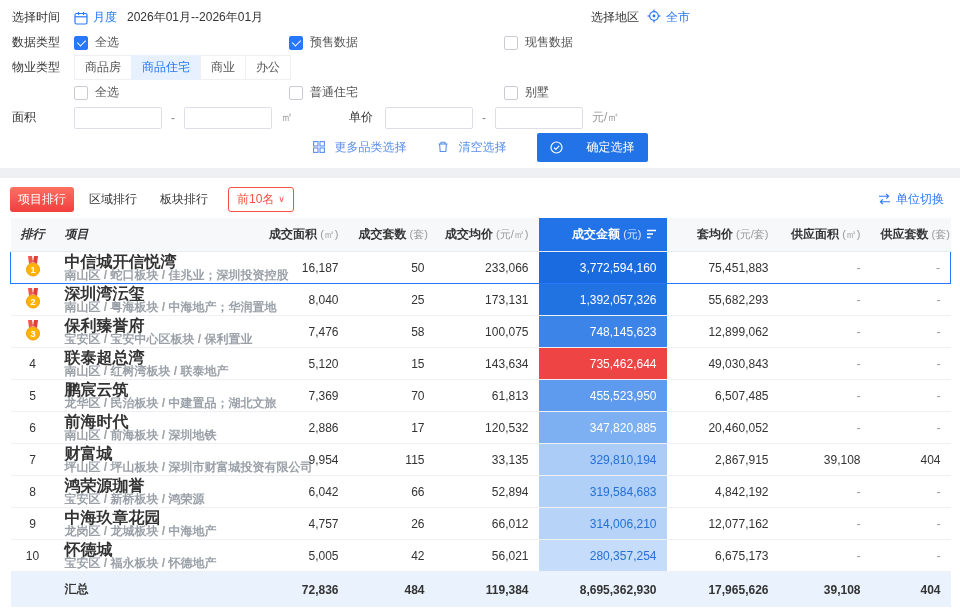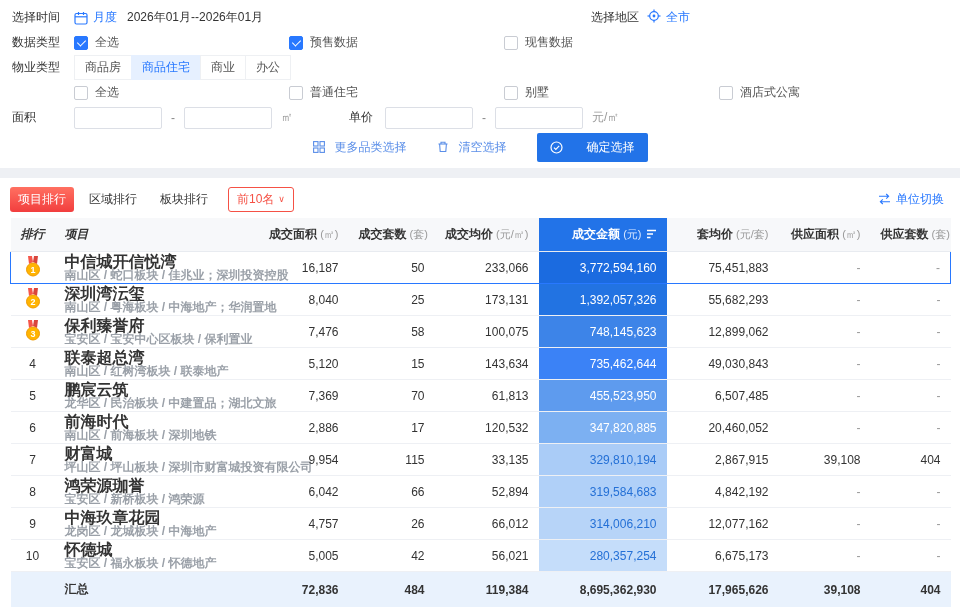--- a/index.html
+++ b/index.html
@@ -139,24 +139,20 @@
           <span class="box"></span>
           <span class="cbl">全选</span>
         </label>
         <label class="cb">
           <span class="box"></span>
           <span class="cbl">普通住宅</span>
         </label>
         <label class="cb">
           <span class="box"></span>
           <span class="cbl">别墅</span>
-        </label>
-        <label class="cb">
-          <span class="box"></span>
-          <span class="cbl">酒店式公寓</span>
         </label>
       </div>
   </div>
 
   <div class="frow">
     <span class="flabel">面积</span>
     <input class="num-input" value="" style="">
     <span class="dash">-</span>
     <input class="num-input" value="" style="">
     <span class="unit-label">㎡</span>
@@ -311,21 +307,21 @@
         </tr>
         <tr>
           <td class="rank-c">4</td>
           <td class="proj-c">
             <div class="pname">联泰超总湾</div>
             <div class="pdetail">南山区 / 红树湾板块 / 联泰地产</div>
           </td>
           <td>5,120</td>
           <td>15</td>
           <td>143,634</td>
-          <td style="background: #3b82f6; color: rgb(255, 255, 255);">735,462,644</td>
+          <td style="background: #ef4444; color: rgb(255, 255, 255);">735,462,644</td>
           <td>49,030,843</td>
           <td class="dim">-</td>
           <td class="dim">-</td>
         </tr>
         <tr>
           <td class="rank-c">5</td>
           <td class="proj-c">
             <div class="pname">鹏宸云筑</div>
             <div class="pdetail">龙华区 / 民治板块 / 中建置品；湖北文旅</div>
           </td>

